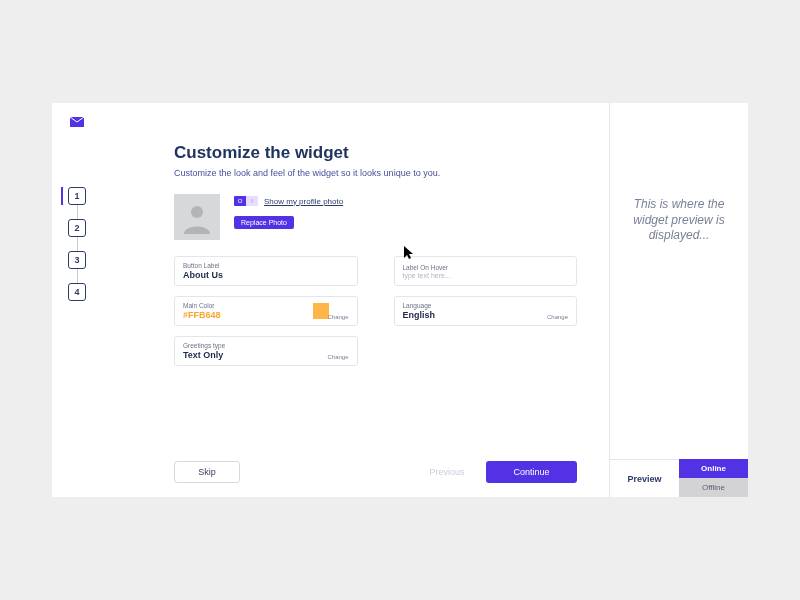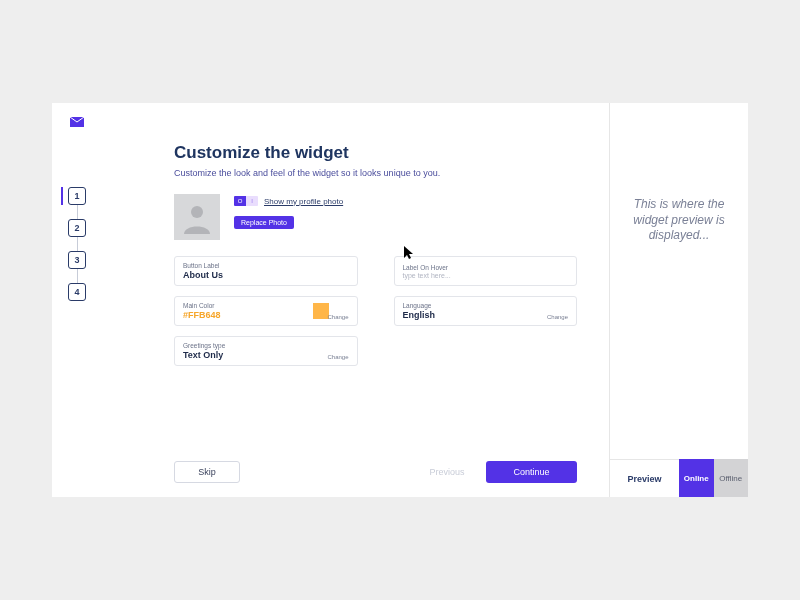--- a/index.html
+++ b/index.html
@@ -269,21 +269,21 @@
     align-items: center;
     justify-content: center;
     font-size: 9px;
     font-weight: 600;
     color: #2a3b68;
     border-top: 1px solid #e6e6e6;
   }
   .preview-tabs {
     flex: 1;
     display: flex;
-    flex-direction: row;
+    flex-direction: column;
   }
   .ptab {
     flex: 1;
     display: flex;
     align-items: center;
     justify-content: center;
     font-size: 8px;
     cursor: pointer;
   }
   .ptab.online {

